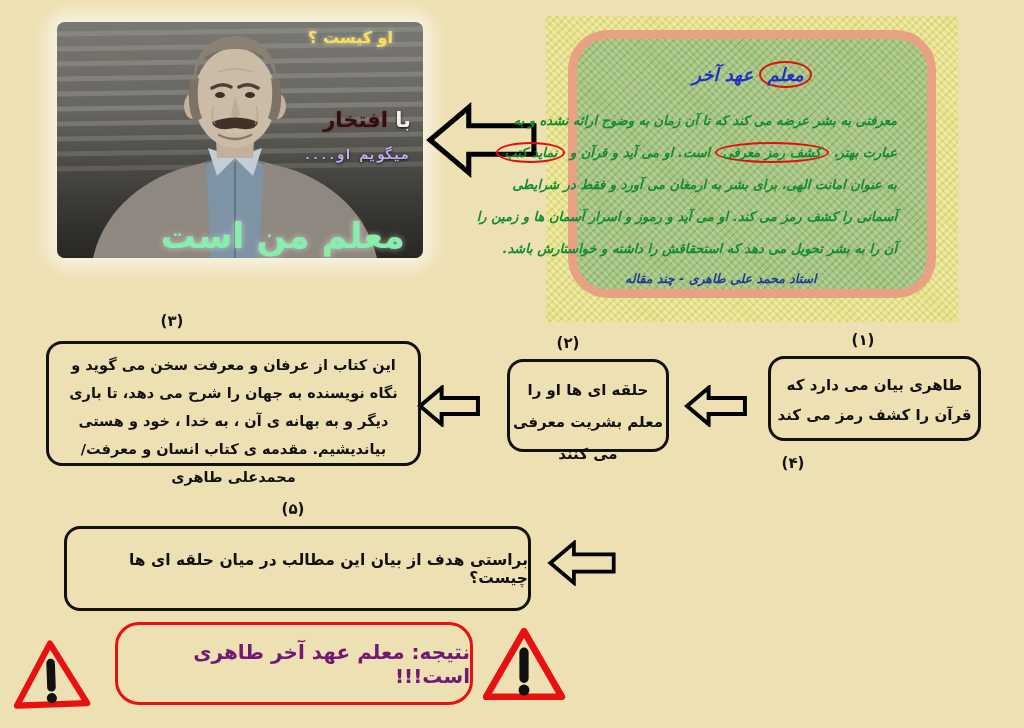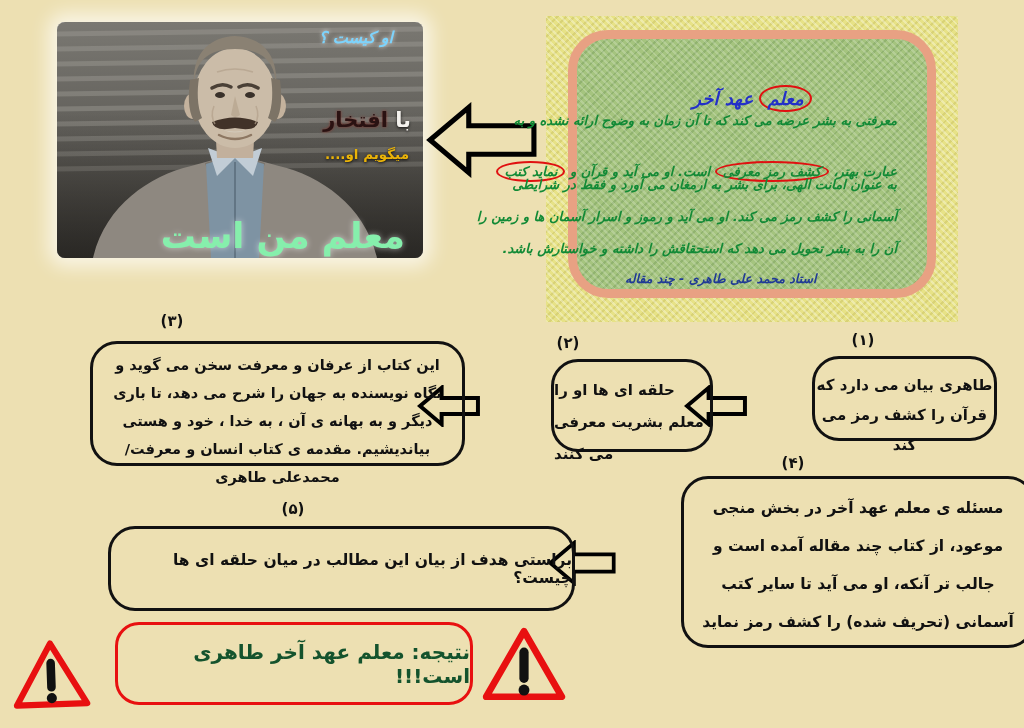--- a/index.html
+++ b/index.html
@@ -10,24 +10,24 @@
   }
   
   .photo{
     position:absolute;left:57px;top:22px;width:366px;height:236px;
     border-radius:8px;overflow:hidden;background:#5c5a55;
     box-shadow:inset 0 0 26px 16px #ffffff, inset 0 0 60px 12px rgba(255,255,255,.5),
                0 0 18px 9px rgba(255,255,255,.65);
   }
   .photo svg{position:absolute;left:0;top:0;}
   .ph-txt{position:absolute;direction:rtl;font-weight:bold;white-space:nowrap;}
-  .ph-who{top:6px;right:30px;font-size:16px;color:#7dd3fc;text-shadow:0 0 4px rgba(255,255,255,.7);font-style:italic;}
+  .ph-who{top:6px;right:30px;font-size:16px;color:#fde047;text-shadow:0 0 4px rgba(255,255,255,.7);}
   .ph-pride{top:86px;right:12px;font-size:21px;color:#f4f2ee;text-shadow:0 1px 3px rgba(0,0,0,.8);text-align:center;}
   .ph-pride .dark{color:#2a1212;text-shadow:0 0 3px rgba(150,30,20,.6);}
-  .ph-say{top:124px;right:14px;font-size:13.5px;color:#eab308;text-shadow:0 1px 3px rgba(0,0,0,.85);}
+  .ph-say{top:124px;right:14px;font-size:13.5px;color:#c4b5fd;text-shadow:0 1px 3px rgba(0,0,0,.85);font-family:Liberation Mono, monospace;}
   .ph-teacher{bottom:2px;right:18px;font-size:35px;color:#86efac;text-shadow:0 0 6px rgba(255,255,255,.55);}
   
   .card{
     position:absolute;left:546px;top:16px;width:412px;height:306px;
     background-color:#e7e287;
     background-image:repeating-linear-gradient(45deg, rgba(255,255,255,.3) 0 2px, transparent 2px 5px),
                      repeating-linear-gradient(-45deg, rgba(150,138,40,.18) 0 2px, transparent 2px 6px);
   }
   .card-inner{
     position:absolute;left:22px;top:14px;width:350px;height:250px;
@@ -40,45 +40,45 @@
     position:absolute;top:22px;left:0;width:100%;text-align:center;direction:rtl;
     font-weight:bold;font-style:italic;font-size:18px;color:#2330c8;white-space:nowrap;
   }
   .card-body{
     position:absolute;top:66px;right:30px;left:22px;direction:rtl;text-align:right;
     font-weight:bold;font-style:italic;font-size:13px;color:#128a36;line-height:32px;
   }
   .card-line{white-space:nowrap;height:32px;}
   .circ{
     display:inline-block;border:2px solid #e01010;border-radius:50%;
-    padding:1px 6px;line-height:normal;margin-top:24px;
+    padding:1px 6px;line-height:normal;
   }
   .card-sign{
     position:absolute;top:232px;left:48px;direction:rtl;
     font-weight:bold;font-style:italic;font-size:12.5px;color:#203a96;white-space:nowrap;
   }
   
   .stepnum{position:absolute;direction:rtl;font-weight:bold;font-size:15px;color:#111;width:36px;text-align:center;}
   .stepbox{
-    position:absolute;border:3px solid #111;border-radius:27px;direction:rtl;
-    font-weight:bold;color:#111;box-sizing:border-box;margin-left:44px;
-  }
-  .box1{left:768px;top:356px;width:185px;height:85px;font-size:15px;line-height:30px;text-align:center;padding-top:11px;}
-  .box2{left:507px;top:359px;width:162px;height:93px;font-size:15px;line-height:32px;text-align:left;padding-top:12px;}
+    position:absolute;border:3px solid #111;border-radius:16px;direction:rtl;
+    font-weight:bold;color:#111;box-sizing:border-box;
+  }
+  .box1{left:768px;top:356px;width:213px;height:85px;font-size:15px;line-height:30px;text-align:center;padding-top:11px;}
+  .box2{left:507px;top:359px;width:162px;height:93px;font-size:15px;line-height:32px;text-align:center;padding-top:12px;}
   .box3{left:46px;top:341px;width:375px;height:125px;font-size:14.5px;line-height:28px;text-align:center;padding:7px 12px 0 12px;}
   .box4{left:637px;top:476px;width:354px;height:172px;font-size:15.5px;line-height:38px;text-align:center;padding:10px 14px 0 14px;}
   .box5{left:64px;top:526px;width:467px;height:85px;font-size:15.5px;display:flex;align-items:center;justify-content:center;}
   
   .arrow{position:absolute;}
   
   .concl{
     position:absolute;left:115px;top:622px;width:358px;height:83px;
     border:3.5px solid #e81010;border-radius:24px;box-sizing:border-box;
     display:flex;align-items:center;justify-content:center;direction:rtl;
-    color:#14532d;font-weight:bold;font-size:20px;
+    color:#701a75;font-weight:bold;font-size:20px;
   }
   .tri{position:absolute;}
 </style>
 </head>
 <body>
 
 <div id="stage">
 
   <div class="photo">
     <svg width="366" height="236" viewBox="0 0 366 236">
@@ -174,21 +174,20 @@
   <div class="stepbox box2">حلقه ای ها او را معلم بشریت معرفی می کنند</div>
 
   <svg class="arrow" style="left:417px;top:385px;" width="64" height="42" viewBox="0 0 110 74">
     <polygon points="4,37 42,5 42,23 106,23 106,51 42,51 42,69" fill="none" stroke="#000" stroke-width="7"></polygon>
   </svg>
 
   <div class="stepnum" style="left:154px;top:312px;">(۳)</div>
   <div class="stepbox box3">این کتاب از عرفان و معرفت سخن می گوید و نگاه نویسنده به جهان را شرح می دهد، تا باری دیگر و به بهانه ی آن ، به خدا ، خود و هستی بیاندیشیم. مقدمه ی کتاب انسان و معرفت/محمدعلی طاهری</div>
 
   <div class="stepnum" style="left:775px;top:454px;">(۴)</div>
-  <div class="stepbox box4">مسئله ی معلم عهد آخر در بخش منجی موعود، از کتاب چند مقاله آمده است و جالب تر آنکه، او می آید تا سایر کتب آسمانی (تحریف شده) را کشف رمز نماید</div>
 
   <svg class="arrow" style="left:542px;top:540px;" width="80" height="46" viewBox="0 0 110 74">
     <polygon points="4,37 42,5 42,23 106,23 106,51 42,51 42,69" fill="none" stroke="#000" stroke-width="6"></polygon>
   </svg>
 
   <div class="stepnum" style="left:275px;top:500px;">(۵)</div>
   <div class="stepbox box5">براستی هدف از بیان این مطالب در میان حلقه ای ها چیست؟</div>
 
   <div class="concl">نتیجه: معلم عهد آخر طاهری است!!!</div>
 

